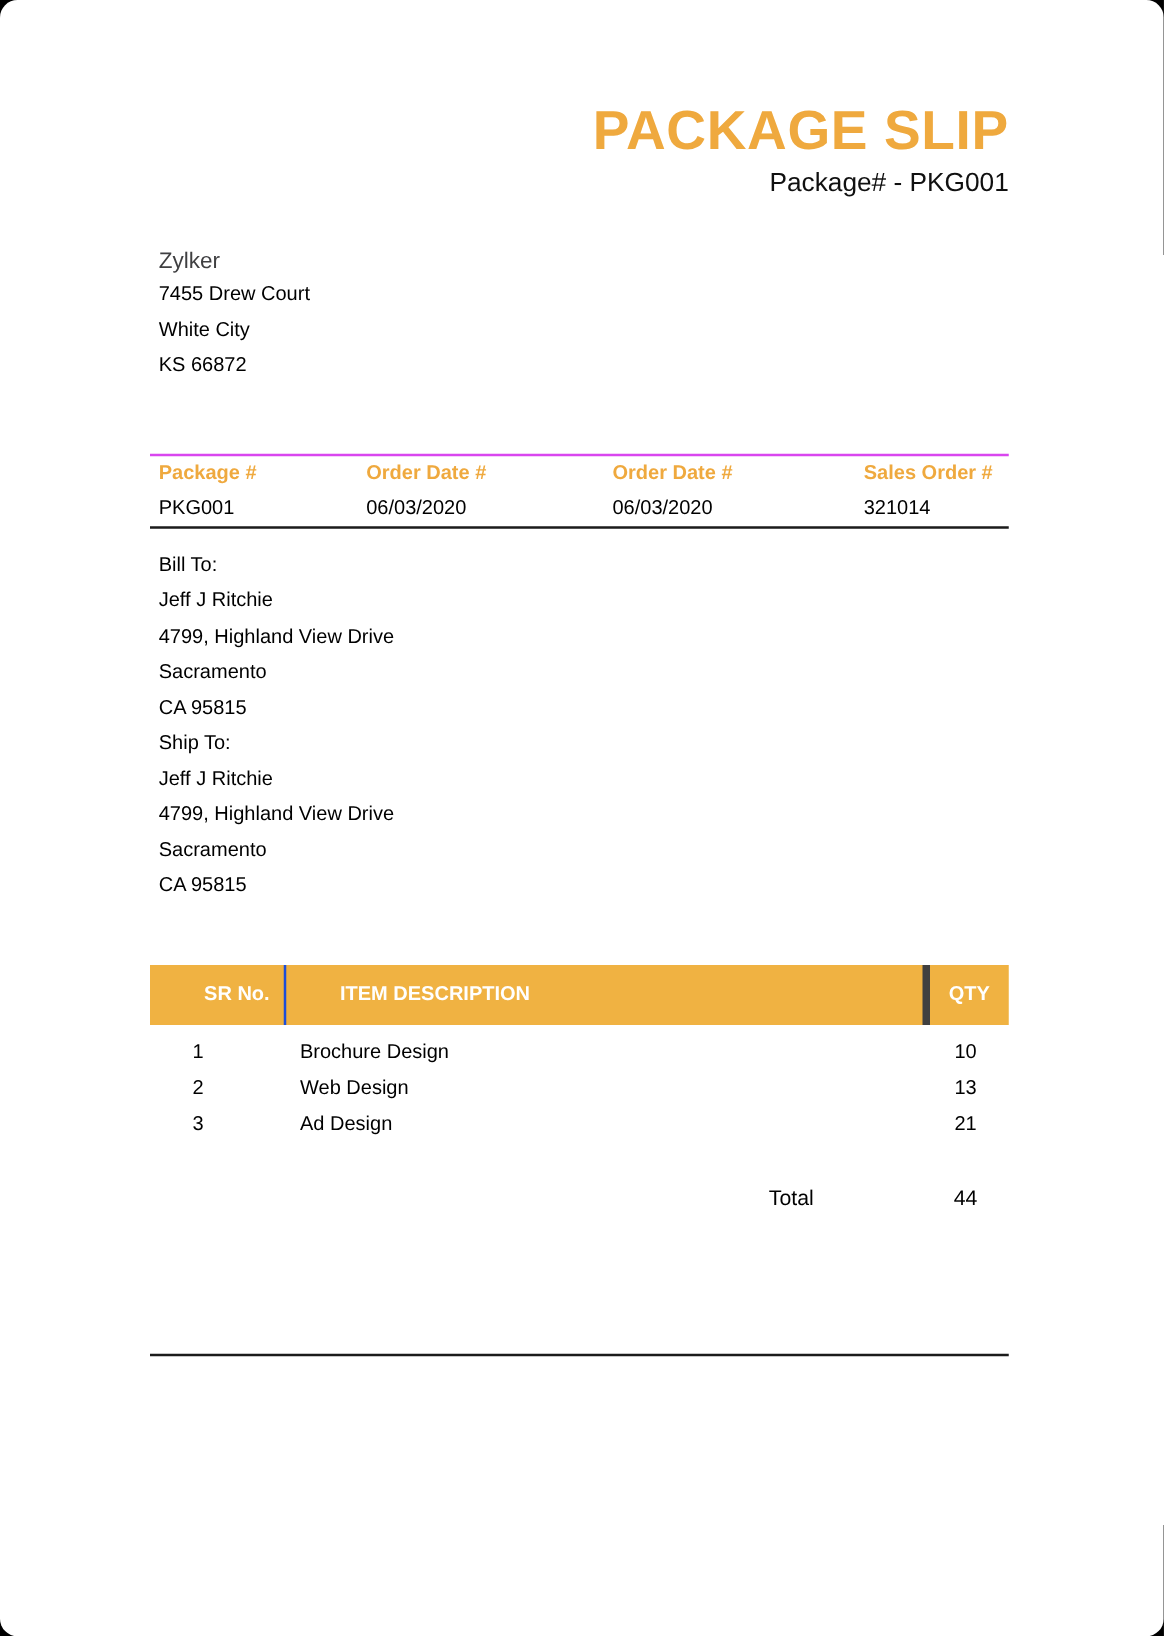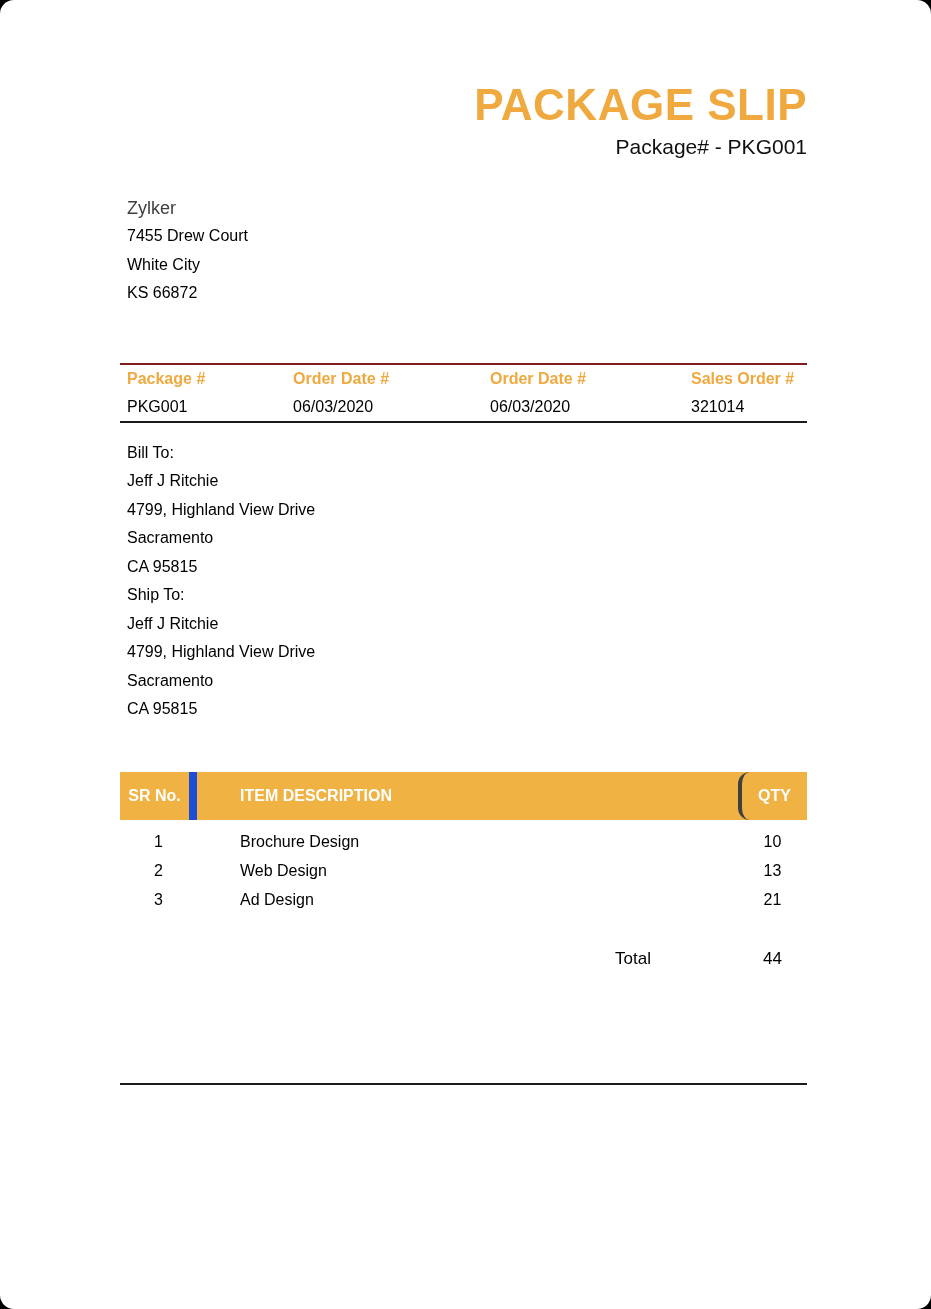--- a/index.html
+++ b/index.html
@@ -41,21 +41,21 @@
     color: #101010;
   }
   
   .company { margin-top: 34px; padding-left: 7px; }
   .company-name { font-size: 18px; line-height: 28px; color: #3f3f41; }
   .company-addr { font-size: 16px; line-height: 28.5px; color: #000; }
   
   .details {
     margin-top: 55px;
     display: flex;
-    border-top: 2px solid #7f1d1d;
+    border-top: 2px solid #d946ef;
     border-bottom: 2px solid #1b1b1b;
   }
   .detail-col { padding-left: 7px; }
   .detail-col:nth-child(1) { width: 166px; }
   .detail-col:nth-child(2) { width: 197px; }
   .detail-col:nth-child(3) { width: 201px; }
   .detail-col:nth-child(4) { width: 123px; }
   .detail-label {
     color: var(--accent_text);
     font-weight: bold;
@@ -74,22 +74,22 @@
     align-items: center;
     height: 48px;
     background: var(--table_header_bg);
     color: #fff;
     font-weight: bold;
     font-size: 16px;
   }
   .col-sr { width: 77px; text-align: center; }
   .col-desc { flex: 1; padding-left: 28px; margin-left: 15px; }
   .col-qty { width: 69px; text-align: center; }
-  .items-header .col-sr { border-right: 8px solid #1d4ed8; height: 100%; display: flex; align-items: center; justify-content: center; }
-  .items-header .col-qty { border-left: 4px solid #404040; height: 100%; display: flex; align-items: center; justify-content: center; border-radius: 12px; }
+  .items-header .col-sr { border-right: 2px solid #1d4ed8; height: 100%; display: flex; align-items: center; justify-content: center; margin-left: 32px; }
+  .items-header .col-qty { border-left: 6px solid #404040; height: 100%; display: flex; align-items: center; justify-content: center; }
   .items-body { margin-top: 7px; }
   .item-row { display: flex; font-size: 16px; line-height: 29px; }
   
   .total-row { display: flex; margin-top: 34px; font-size: 17px; line-height: 22px; }
   .total-label { flex: 1; text-align: right; padding-right: 87px; }
   .total-qty { width: 69px; text-align: center; }
   
   .notes { margin-top: 259px; padding-left: 7px; font-size: 17px; line-height: 22px; }
   .footer-rule { margin-top: 113px; border: none; border-top: 2px solid #1b1b1b; width: 100%; }
 </style>

